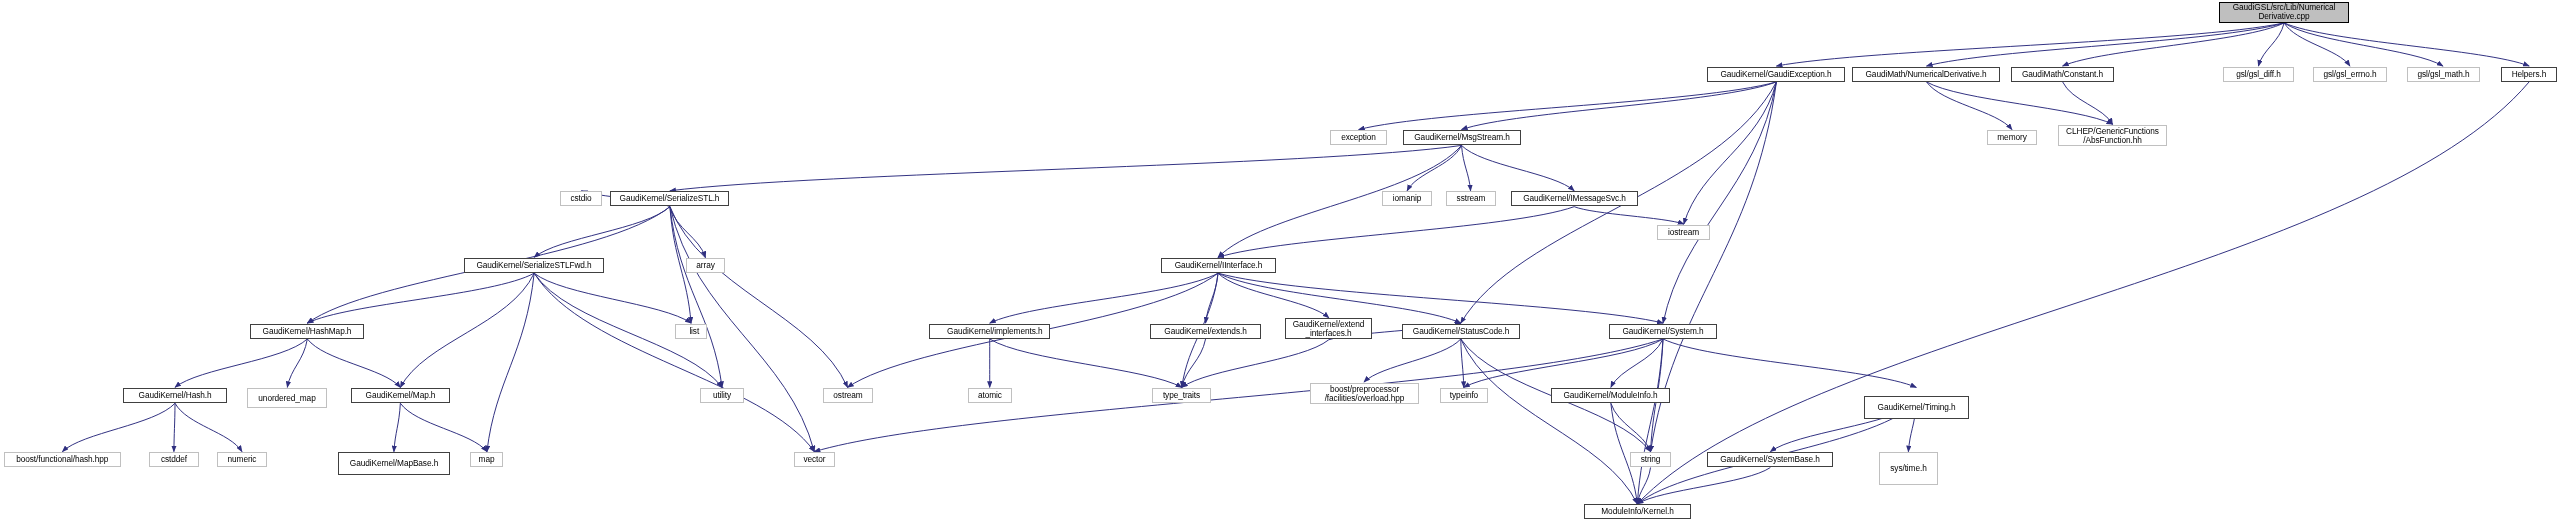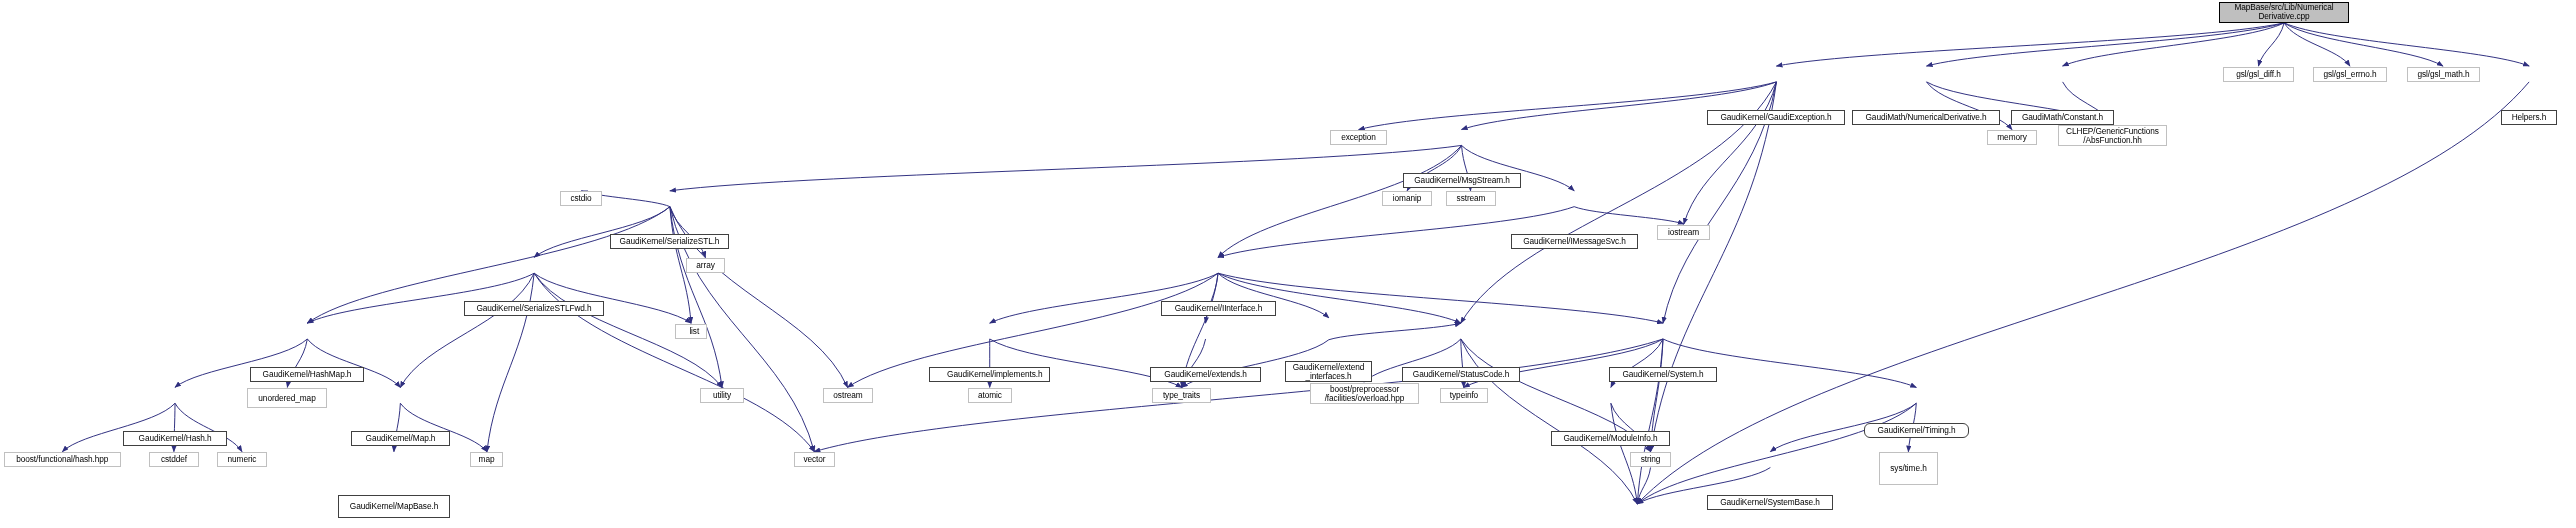--- a/index.html
+++ b/index.html
@@ -35,21 +35,20 @@
     color: #000000;
     font-size: 8.3px;
     line-height: 9px;
     white-space: pre-line;
     letter-spacing: -0.1px;
     padding: 0 1.5px;
     z-index: 5;
   }
   .node.strong {
     border: 1.5px solid #404040;
-    margin-top: 43px;
   }
   .node.root {
     background: #bfbfbf;
     border: 1.5px solid #000000;
   }
 </style>
 </head>
 <body>
 
 <div id="canvas">
@@ -129,21 +128,21 @@
       <path d="M2199.5,448 C2193.38,546.1 2171.62,578.8 2165.5,666" fill="none" stroke="#2f2f7f" stroke-width="1.3" marker-end="url(#ah)"></path>
       <path d="M2130.5,533 C2139.95,561.8 2173.55,571.4 2183,597" fill="none" stroke="#2f2f7f" stroke-width="1.3" marker-end="url(#ah)"></path>
       <path d="M2130.5,533 C2136.8,592.85 2159.2,612.8 2165.5,666" fill="none" stroke="#2f2f7f" stroke-width="1.3" marker-end="url(#ah)"></path>
       <path d="M2534.5,533 C2499.76,561.8 2376.24,571.4 2341.5,597" fill="none" stroke="#2f2f7f" stroke-width="1.3" marker-end="url(#ah)"></path>
       <path d="M2534.5,533 C2532.61,561.8 2525.89,571.4 2524,597" fill="none" stroke="#2f2f7f" stroke-width="1.3" marker-end="url(#ah)"></path>
       <path d="M2534.5,533 C2468.08,592.85 2231.92,612.8 2165.5,666" fill="none" stroke="#2f2f7f" stroke-width="1.3" marker-end="url(#ah)"></path>
       <path d="M2341.5,618 C2309.82,639.6 2197.18,646.8 2165.5,666" fill="none" stroke="#2f2f7f" stroke-width="1.3" marker-end="url(#ah)"></path>
       <path d="M2183,618 C2179.85,639.6 2168.65,646.8 2165.5,666" fill="none" stroke="#2f2f7f" stroke-width="1.3" marker-end="url(#ah)"></path>
     </svg>
   <div id="nodes">
-      <div class="node root" style="left: 2219px; top: 1.5px; width: 130px; height: 21px;">MapBase/src/Lib/Numerical
+      <div class="node root" style="left: 2219px; top: 1.5px; width: 130px; height: 21px;">GaudiGSL/src/Lib/Numerical
 Derivative.cpp</div>
       <div class="node strong" style="left: 1707px; top: 67px; width: 138px; height: 15px;">GaudiKernel/GaudiException.h</div>
       <div class="node strong" style="left: 1852px; top: 67px; width: 148px; height: 15px;">GaudiMath/NumericalDerivative.h</div>
       <div class="node strong" style="left: 2011px; top: 67px; width: 103px; height: 15px;">GaudiMath/Constant.h</div>
       <div class="node" style="left: 2223px; top: 67px; width: 71px; height: 15px;">gsl/gsl_diff.h</div>
       <div class="node" style="left: 2313px; top: 67px; width: 74px; height: 15px;">gsl/gsl_errno.h</div>
       <div class="node" style="left: 2407px; top: 67px; width: 73px; height: 15px;">gsl/gsl_math.h</div>
       <div class="node strong" style="left: 2501px; top: 67px; width: 56px; height: 15px;">Helpers.h</div>
       <div class="node" style="left: 1330px; top: 130px; width: 57px; height: 15px;">exception</div>
       <div class="node strong" style="left: 1403px; top: 130px; width: 118px; height: 15px;">GaudiKernel/MsgStream.h</div>
@@ -171,21 +170,21 @@
       <div class="node" style="left: 247px; top: 388px; width: 80px; height: 20px;">unordered_map</div>
       <div class="node strong" style="left: 351px; top: 388px; width: 99px; height: 15px;">GaudiKernel/Map.h</div>
       <div class="node" style="left: 700px; top: 388px; width: 44px; height: 15px;">utility</div>
       <div class="node" style="left: 823px; top: 388px; width: 50px; height: 15px; text-align: center;">ostream</div>
       <div class="node" style="left: 968px; top: 388px; width: 44px; height: 15px;">atomic</div>
       <div class="node" style="left: 1152px; top: 388px; width: 59px; height: 15px;">type_traits</div>
       <div class="node" style="left: 1310px; top: 383px; width: 109px; height: 21px;">boost/preprocessor
 /facilities/overload.hpp</div>
       <div class="node" style="left: 1440px; top: 388px; width: 48px; height: 15px;">typeinfo</div>
       <div class="node strong" style="left: 1551px; top: 388px; width: 119px; height: 15px;">GaudiKernel/ModuleInfo.h</div>
-      <div class="node strong" style="left: 1864px; top: 380px; width: 105px; height: 15px; border-radius: 6px;">GaudiKernel/Timing.h</div>
+      <div class="node strong" style="left: 1864px; top: 396px; width: 105px; height: 23px;">GaudiKernel/Timing.h</div>
       <div class="node" style="left: 3.8px; top: 452px; width: 117px; height: 15px;">boost/functional/hash.hpp</div>
       <div class="node" style="left: 149px; top: 452px; width: 50px; height: 15px;">cstddef</div>
       <div class="node" style="left: 217px; top: 452px; width: 50px; height: 15px;">numeric</div>
       <div class="node strong" style="left: 338px; top: 452px; width: 112px; height: 23px;">GaudiKernel/MapBase.h</div>
       <div class="node" style="left: 470px; top: 452px; width: 33px; height: 15px;">map</div>
       <div class="node" style="left: 794px; top: 452px; width: 41px; height: 15px;">vector</div>
       <div class="node" style="left: 1630px; top: 452px; width: 41px; height: 15px;">string</div>
       <div class="node strong" style="left: 1707px; top: 452px; width: 126px; height: 15px;">GaudiKernel/SystemBase.h</div>
       <div class="node" style="left: 1879px; top: 452px; width: 59px; height: 33px;">sys/time.h</div>
       <div class="node strong" style="left: 1584px; top: 504px; width: 107px; height: 15px;">ModuleInfo/Kernel.h</div>

